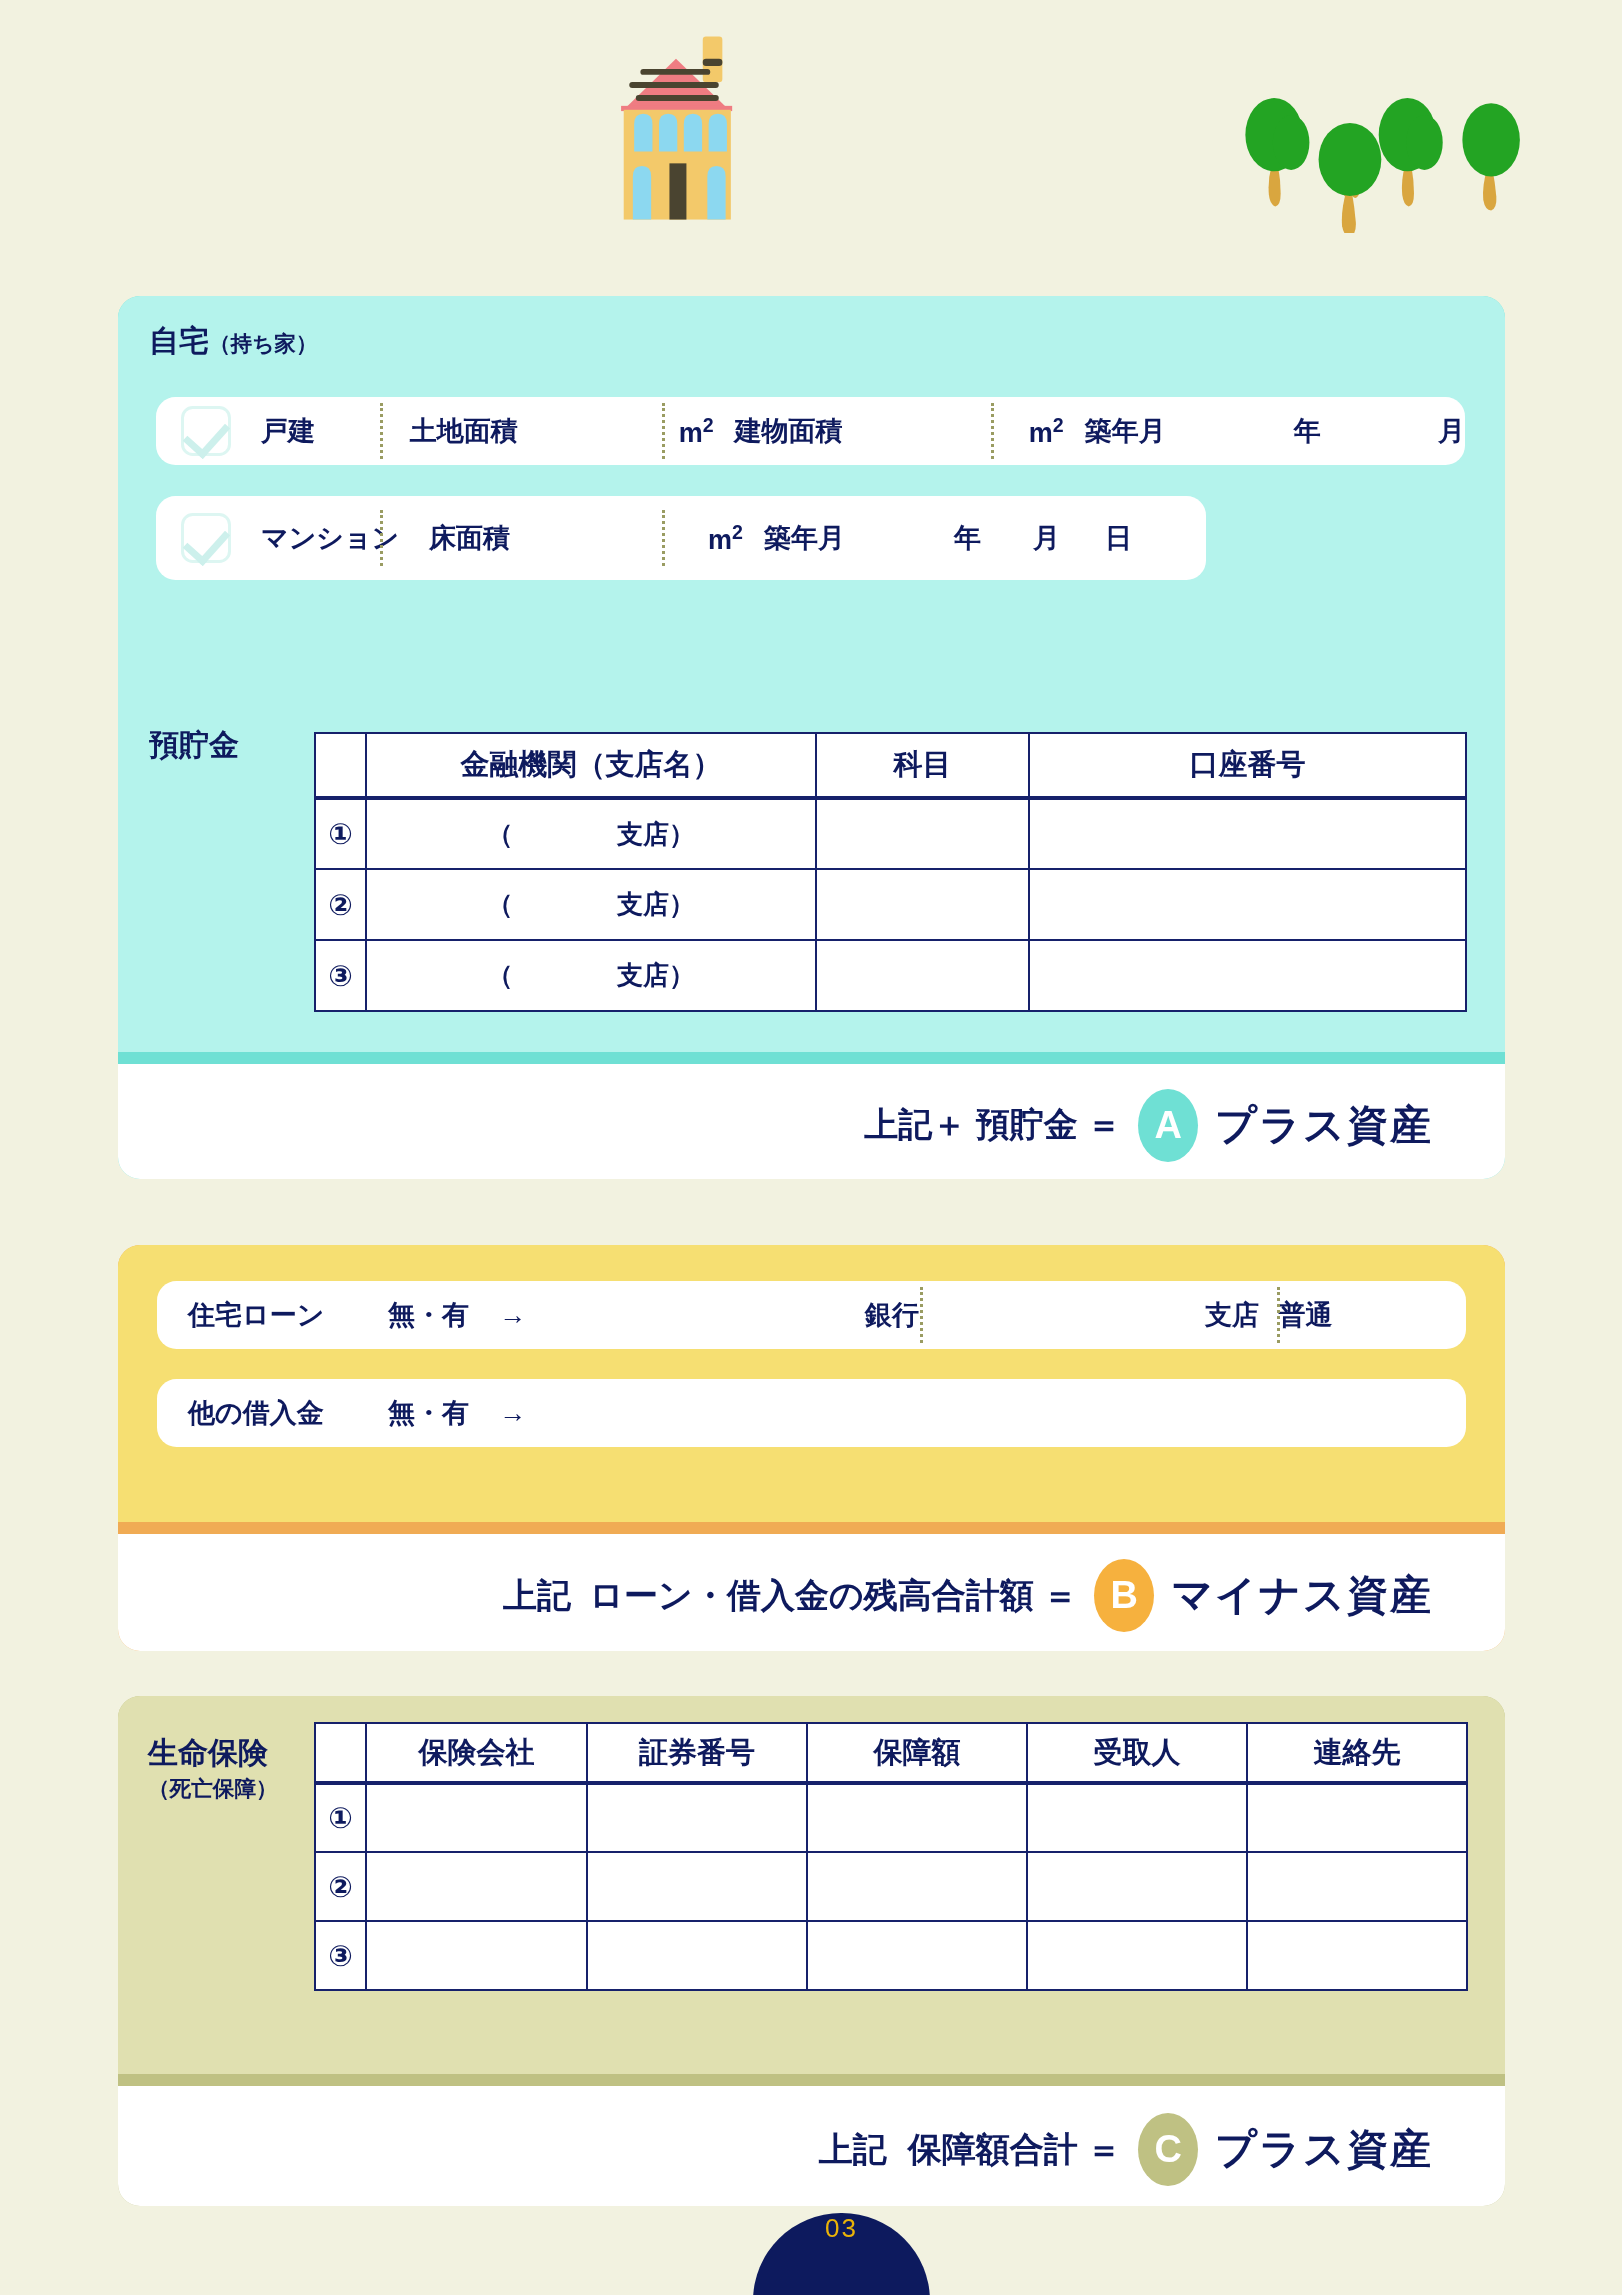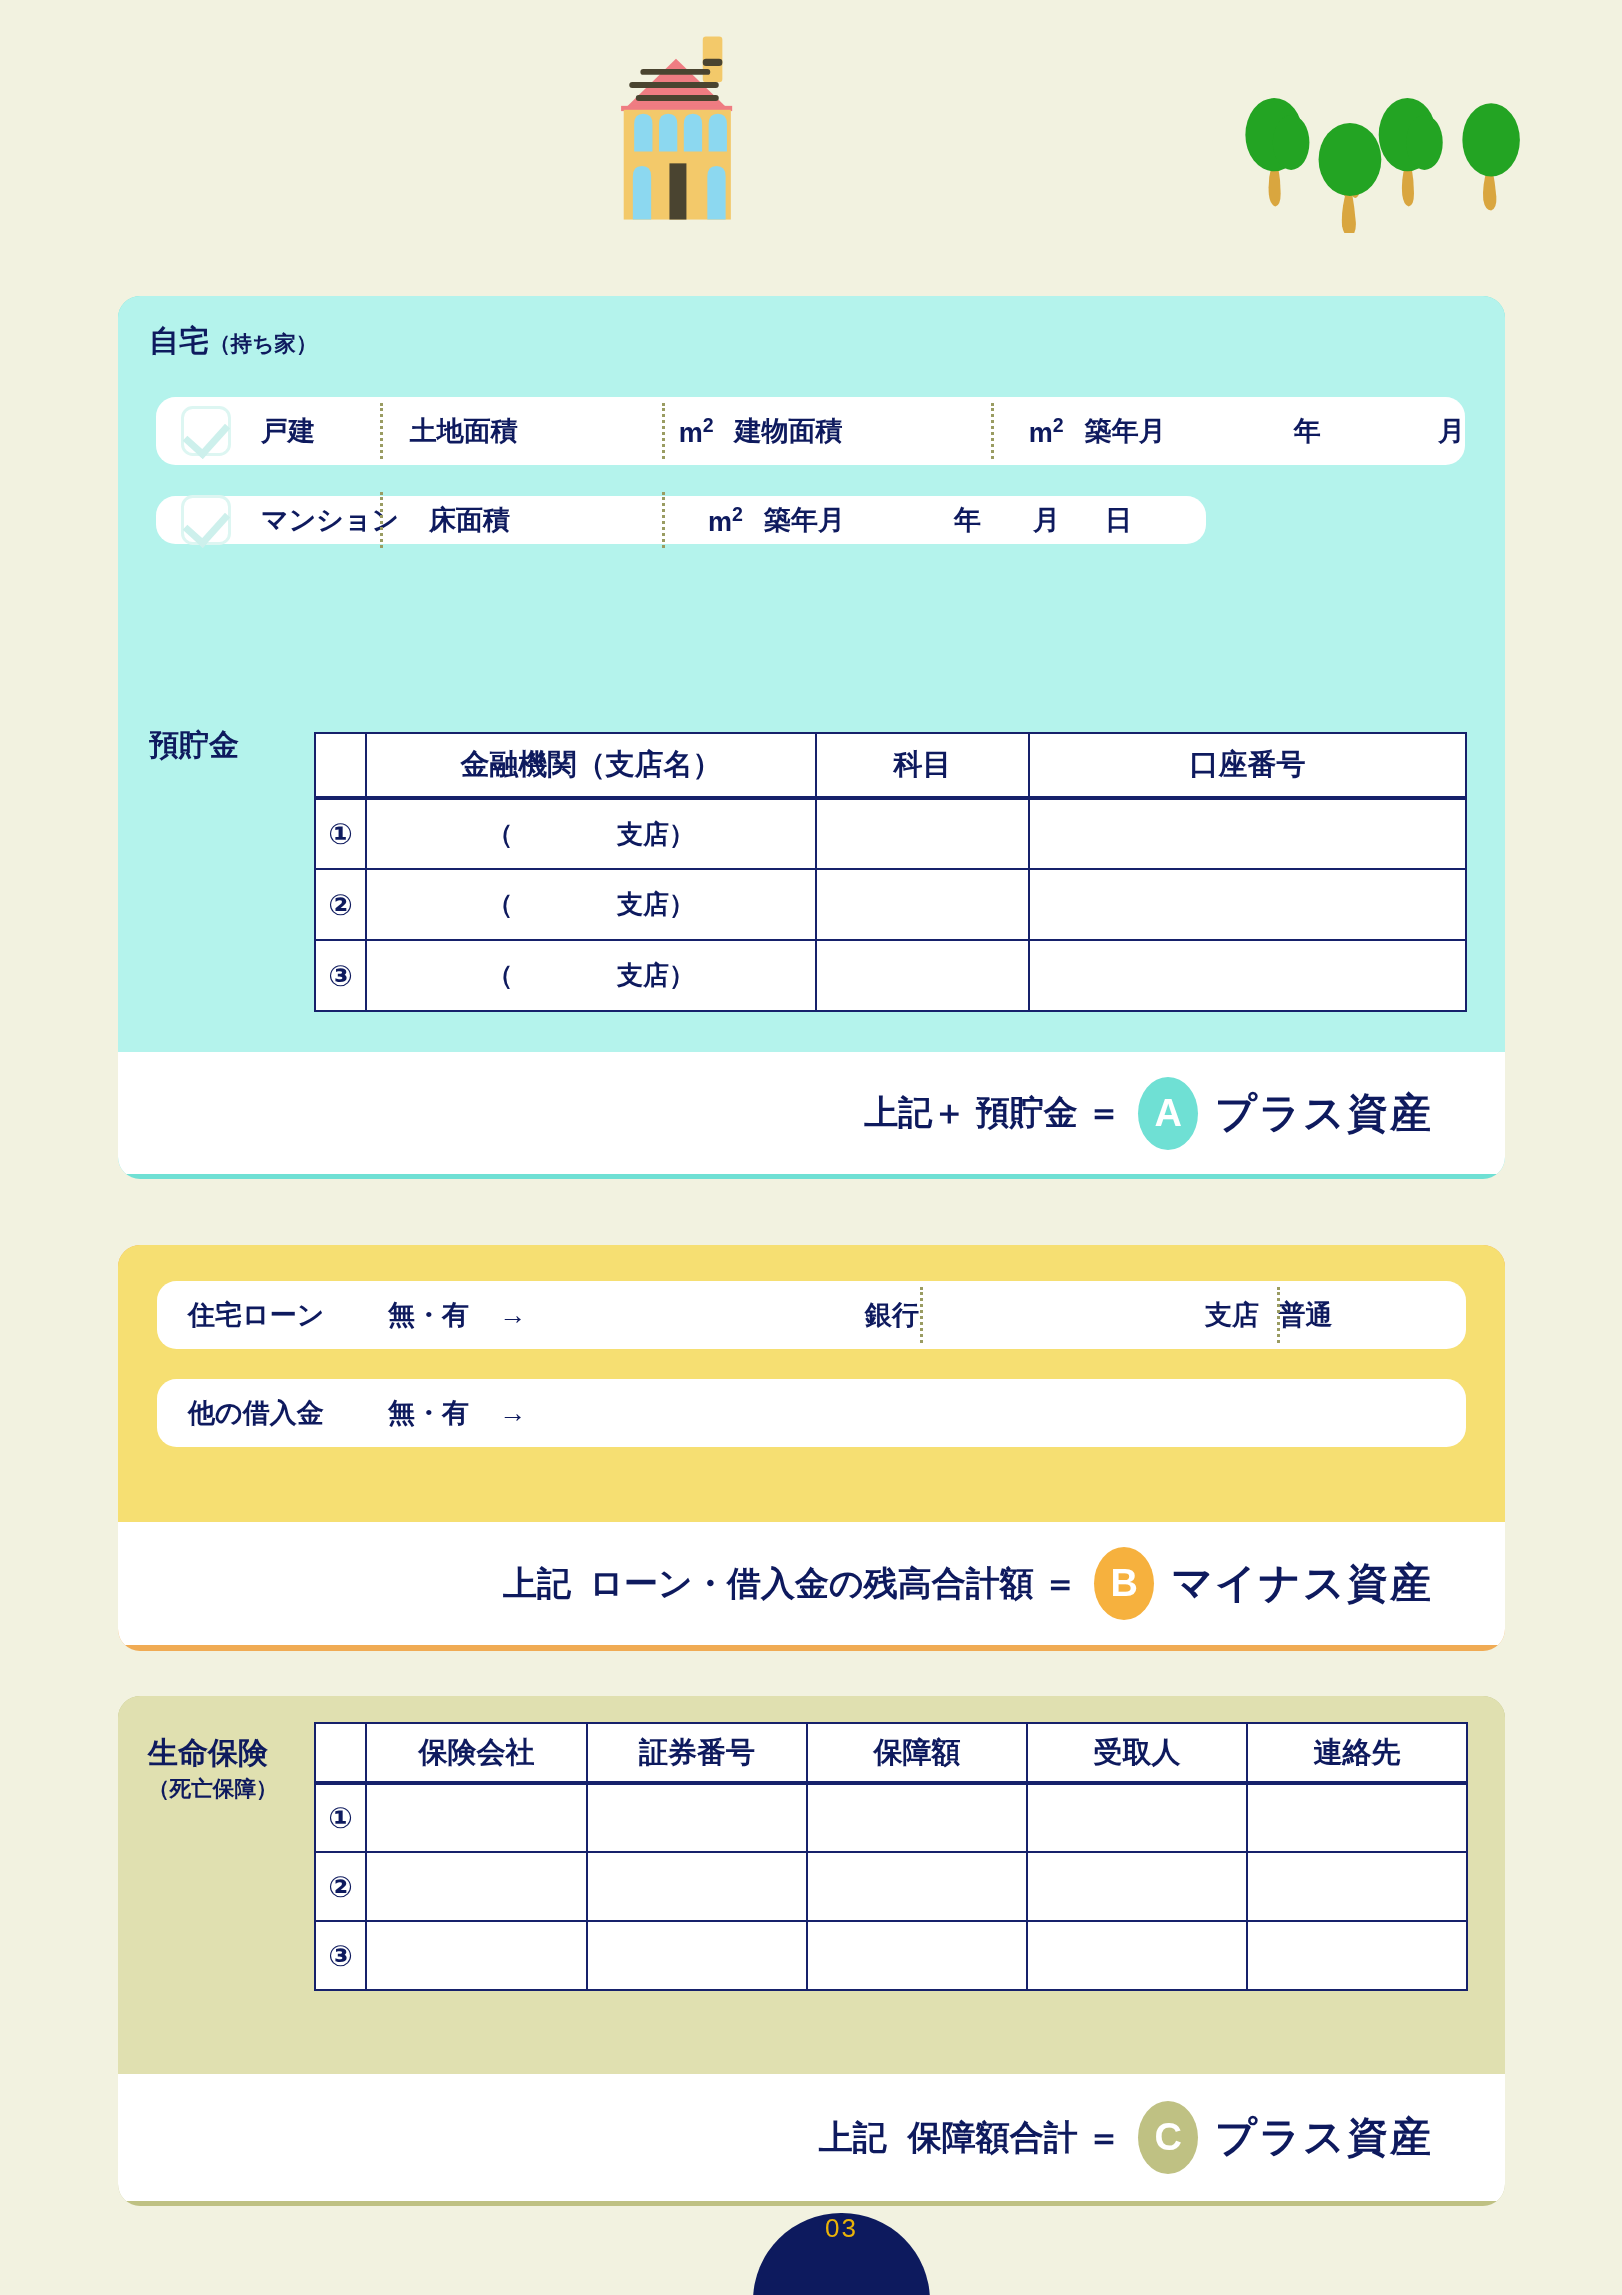--- a/index.html
+++ b/index.html
@@ -25,21 +25,21 @@
   }
   .house-art{position:absolute;left:609px;top:34px;width:164px;height:196px;}
   .trees-art{position:absolute;left:1214px;top:69px;width:366px;height:164px;}
 
   
   .card{
     position:absolute;border-radius:22px;overflow:hidden;
   }
   .card-body{padding:0;position:relative;width:100%;}
   .card-footer{
-    background:#ffffff;width:100%;display:flex;align-items:center;
+    background:#ffffff;width:100%;display:flex;align-items:center;margin-top:12px;
   }
 
   
   .card-assets{
     left:118px;top:296px;width:1387px;height:883px;
     background:#6fe0d4;
   }
   .card-assets .card-body{background:#b4f3ec;height:756px;}
   .card-assets .card-footer{height:122px;}
 
@@ -206,21 +206,21 @@
     <span class="pill-txt" style="width:59px;text-align:right;"><span>m</span><span class="sq">2</span></span>
     <span class="dotted" style="left:506px;"></span>
     <span class="pill-txt" style="margin-left:21px;width:281px;">建物面積</span>
     <span class="pill-txt" style="width:59px;text-align:right;"><span>m</span><span class="sq">2</span></span>
     <span class="dotted" style="left:835px;"></span>
     <span class="pill-txt" style="margin-left:21px;width:216px;">築年月</span>
     <span class="pill-txt" style="width:98px;">年</span>
     <span class="pill-txt" style="width:79px;text-align:right;">月</span>
   </div>
 
-  <div class="pill" style="left:156px;top:496px;width:1050px;height:48px;padding-left:25px;">
+  <div class="pill" style="left:156px;top:496px;width:1050px;height:84px;padding-left:25px;">
     <div class="chk"></div>
     <span class="pill-txt" style="margin-left:30px;width:151px;">マンション</span>
     <span class="dotted" style="left:224px;"></span>
     <span class="pill-txt" style="margin-left:17px;width:255px;">床面積</span>
     <span class="pill-txt" style="width:59px;text-align:right;"><span>m</span><span class="sq">2</span></span>
     <span class="dotted" style="left:506px;"></span>
     <span class="pill-txt" style="margin-left:21px;width:190px;">築年月</span>
     <span class="pill-txt" style="width:79px;">年</span>
     <span class="pill-txt" style="width:72px;">月</span>
     <span class="pill-txt" style="width:59px;">日</span>

